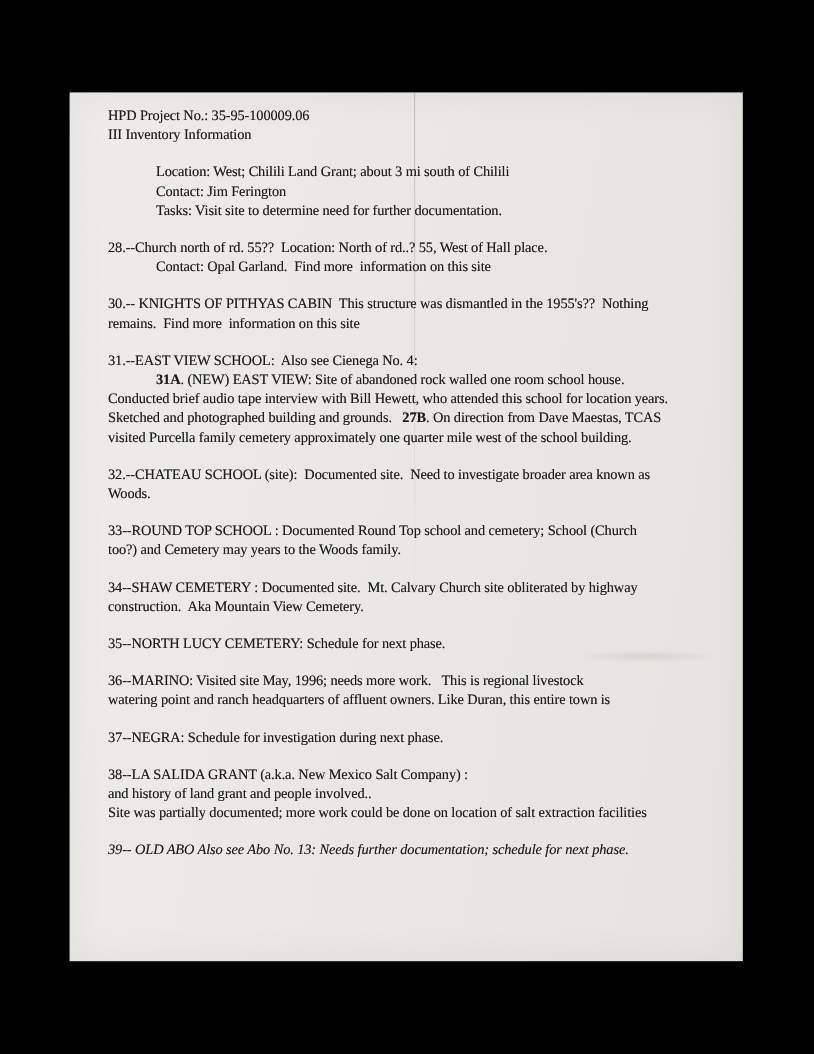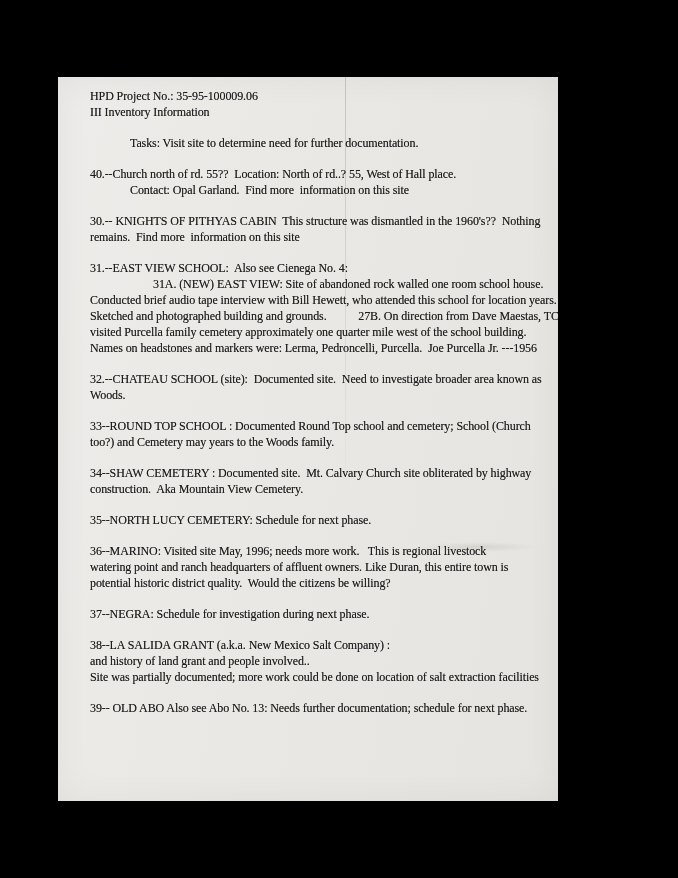--- a/index.html
+++ b/index.html
@@ -16,21 +16,21 @@
   }
   .stage {
     position: absolute;
     inset: 0;
     background: #000000;
   }
   .paper {
     position: absolute;
     left: 58px;
     top: 77px;
-    width: 500px;
+    width: 561px;
     height: 724px;
     background: linear-gradient(100deg, #edecea 0%, #e9e8e4 45%, #e5e4e0 100%);
     overflow: hidden;
     box-shadow: inset 0 0 35px rgba(0,0,0,0.05);
   }
   .crease {
     position: absolute;
     left: 287px;
     top: 0;
     width: 1px;
@@ -56,78 +56,79 @@
     font-size: 12px;
     line-height: 16px;
     letter-spacing: -0.1px;
     text-shadow: 0 0 0.5px rgba(30,30,30,0.55);
   }
   .para {
     margin-bottom: 15px;
   }
   .para:last-child {
     margin-bottom: 0;
+    font-style: italic;
   }
   .line {
     white-space: pre;
   }
   .indent-0 { padding-left: 0; }
   .indent-1 { padding-left: 40px; }
-  .seg.bold { font-weight: normal; margin-left: 23px; }
+  .seg.bold { font-weight: bold; }
 </style>
 </head>
 <body style="background: rgb(0, 0, 0);">
 
 <div class="stage">
   <div class="paper">
     <div class="crease"></div>
     <div class="smudge"></div>
     <div class="content" id="doc-content" style="color: rgb(28, 28, 28);">
         <div class="para">
           <div class="line indent-0"><span class="seg">HPD Project No.: 35-95-100009.06</span></div>
           <div class="line indent-0"><span class="seg">III Inventory Information</span></div>
         </div>
         <div class="para">
+          <div class="line indent-1"><span class="seg">Location: West; Chilili Land Grant; about 3 mi south of Chilili</span></div>
+          <div class="line indent-1"><span class="seg">Contact: Jim Ferington</span></div>
           <div class="line indent-1"><span class="seg">Tasks: Visit site to determine need for further documentation.</span></div>
         </div>
         <div class="para">
-          <div class="line indent-0"><span class="seg">40.--Church north of rd. 55??  Location: North of rd..? 55, West of Hall place.</span></div>
+          <div class="line indent-0"><span class="seg">28.--Church north of rd. 55??  Location: North of rd..? 55, West of Hall place.</span></div>
           <div class="line indent-1"><span class="seg">Contact: Opal Garland.  Find more  information on this site</span></div>
         </div>
         <div class="para">
-          <div class="line indent-0"><span class="seg">30.-- KNIGHTS OF PITHYAS CABIN  This structure was dismantled in the 1960's??  Nothing</span></div>
+          <div class="line indent-0"><span class="seg">30.-- KNIGHTS OF PITHYAS CABIN  This structure was dismantled in the 1955's??  Nothing</span></div>
           <div class="line indent-0"><span class="seg">remains.  Find more  information on this site</span></div>
         </div>
         <div class="para">
           <div class="line indent-0"><span class="seg">31.--EAST VIEW SCHOOL:  Also see Cienega No. 4:</span></div>
           <div class="line indent-1"><span class="seg bold">31A</span><span class="seg">. (NEW) EAST VIEW: Site of abandoned rock walled one room school house.</span></div>
           <div class="line indent-0"><span class="seg">Conducted brief audio tape interview with Bill Hewett, who attended this school for location years.</span></div>
           <div class="line indent-0"><span class="seg">Sketched and photographed building and grounds.   </span><span class="seg bold">27B</span><span class="seg">. On direction from Dave Maestas, TCAS</span></div>
           <div class="line indent-0"><span class="seg">visited Purcella family cemetery approximately one quarter mile west of the school building.</span></div>
-          <div class="line indent-0"><span class="seg">Names on headstones and markers were: Lerma, Pedroncelli, Purcella.  Joe Purcella Jr. ---1956</span></div>
         </div>
         <div class="para">
           <div class="line indent-0"><span class="seg">32.--CHATEAU SCHOOL (site):  Documented site.  Need to investigate broader area known as</span></div>
           <div class="line indent-0"><span class="seg">Woods.</span></div>
         </div>
         <div class="para">
           <div class="line indent-0"><span class="seg">33--ROUND TOP SCHOOL : Documented Round Top school and cemetery; School (Church</span></div>
           <div class="line indent-0"><span class="seg">too?) and Cemetery may years to the Woods family.</span></div>
         </div>
         <div class="para">
           <div class="line indent-0"><span class="seg">34--SHAW CEMETERY : Documented site.  Mt. Calvary Church site obliterated by highway</span></div>
           <div class="line indent-0"><span class="seg">construction.  Aka Mountain View Cemetery.</span></div>
         </div>
         <div class="para">
           <div class="line indent-0"><span class="seg">35--NORTH LUCY CEMETERY: Schedule for next phase.</span></div>
         </div>
         <div class="para">
           <div class="line indent-0"><span class="seg">36--MARINO: Visited site May, 1996; needs more work.   This is regional livestock</span></div>
           <div class="line indent-0"><span class="seg">watering point and ranch headquarters of affluent owners. Like Duran, this entire town is</span></div>
-          <div class="line indent-0"><span class="seg">potential historic district quality.  Would the citizens be willing?</span></div>
         </div>
         <div class="para">
           <div class="line indent-0"><span class="seg">37--NEGRA: Schedule for investigation during next phase.</span></div>
         </div>
         <div class="para">
           <div class="line indent-0"><span class="seg">38--LA SALIDA GRANT (a.k.a. New Mexico Salt Company) :</span></div>
           <div class="line indent-0"><span class="seg">and history of land grant and people involved..</span></div>
           <div class="line indent-0"><span class="seg">Site was partially documented; more work could be done on location of salt extraction facilities</span></div>
         </div>
         <div class="para">

